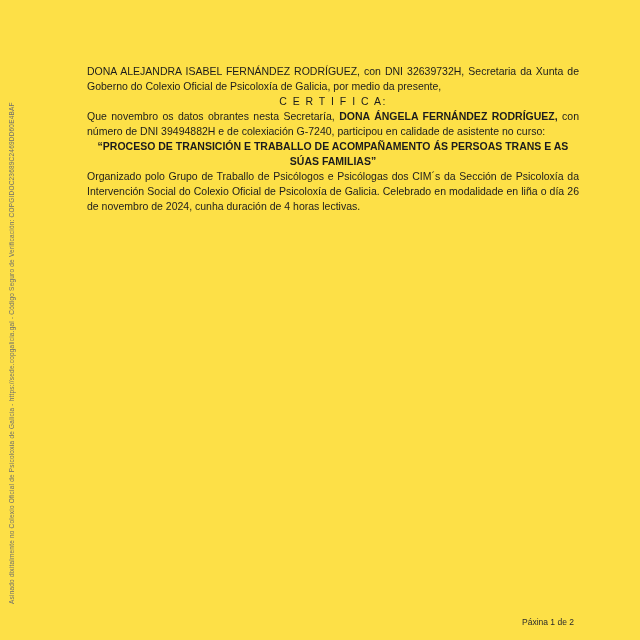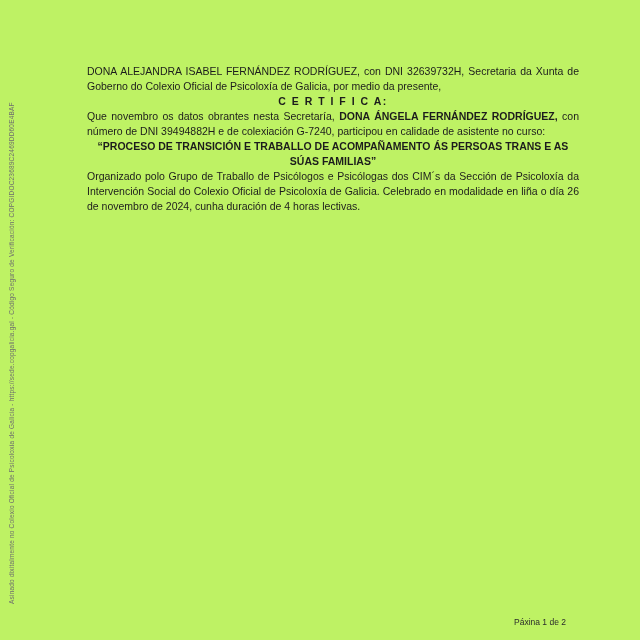--- a/index.html
+++ b/index.html
@@ -9,40 +9,40 @@
   body {
     width: 640px;
     height: 640px;
     background: #ffffff;
     font-family: "Liberation Sans", sans-serif;
   }
   .page {
     position: relative;
     width: 640px;
     height: 640px;
-    background: #bef264;
+    background: #fde047;
     overflow: hidden;
   }
   .content {
     position: absolute;
     left: 87px;
     top: 64px;
     width: 492px;
     color: #1c1c1c;
     font-size: 10.5px;
     line-height: 15px;
   }
   .content p {
     margin: 0;
     text-align: justify;
   }
   .p-intro    { margin-bottom: 26px; }
   .certifica  {
     text-align: center !important;
-    font-weight: 700;
+    font-weight: 400;
     letter-spacing: 1.5px;
     margin-bottom: 25px;
   }
   .p-statement { margin-bottom: 5px; }
   .course-title {
     text-align: center !important;
     font-weight: 700;
     margin-bottom: 10px;
   }
   .p-organizer { margin-bottom: 21px; }
@@ -53,21 +53,21 @@
     top: 604px;
     transform: rotate(-90deg);
     transform-origin: 0 0;
     white-space: nowrap;
     font-size: 6.5px;
     letter-spacing: 0.2px;
     color: #6e6e6e;
   }
   .page-number {
     position: absolute;
-    right: 74px;
+    right: 66px;
     top: 617px;
     font-size: 8.5px;
     color: #2b2b2b;
   }
 </style>
 </head>
 <body>
 
 <div class="page">
 

